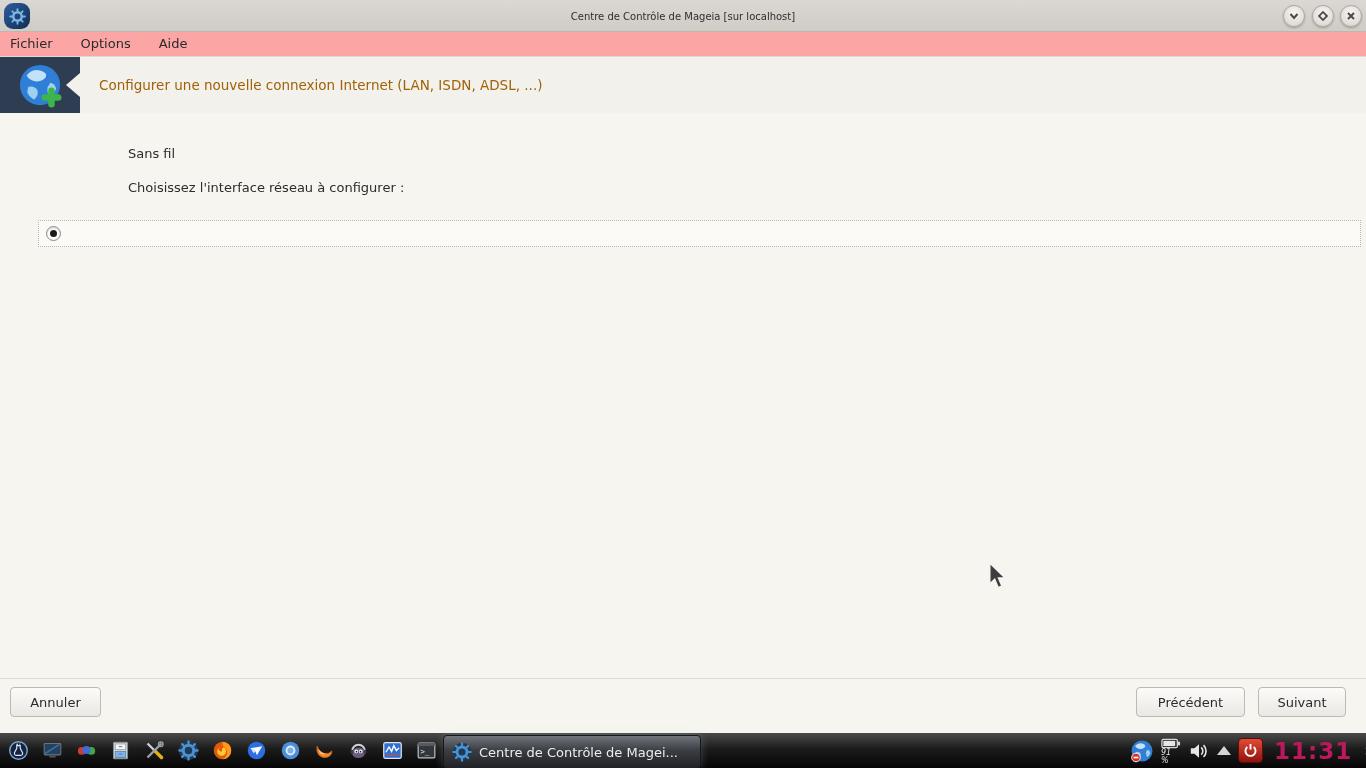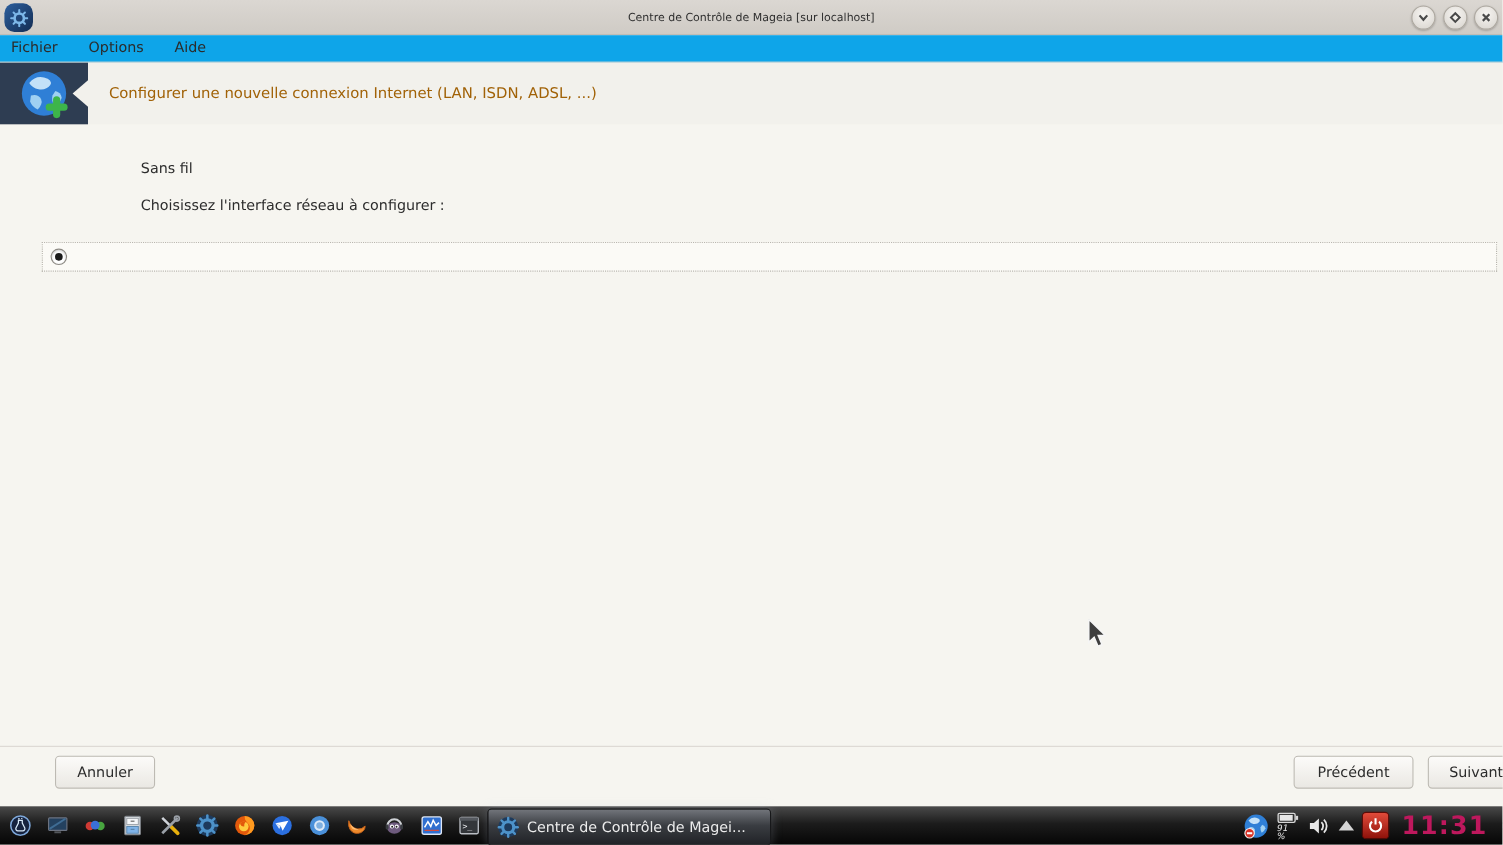--- a/index.html
+++ b/index.html
@@ -9,39 +9,39 @@
   .abs { position:absolute; }
 
   
   .titlebar { left:0; top:0; width:1366px; height:32px; background:linear-gradient(#dbd7d2,#cfcbc5); border-bottom:1px solid #bbb7b1; }
   .titlebar-icon { left:4px; top:3px; width:26px; height:26px; border-radius:9px; background:linear-gradient(135deg,#2c5f9e,#132c52); display:flex; align-items:center; justify-content:center; }
   .titlebar-title { left:0; top:0; width:1366px; height:32px; display:flex; align-items:center; justify-content:center; font-size:10px; color:#2f2f2f; }
   .winbtn { top:5px; width:22px; height:22px; border-radius:50%; background:radial-gradient(circle at 50% 35%, #f7f5f2, #d7d3cd); border:1px solid #aca79f; box-shadow:0 1px 2px rgba(0,0,0,.25); display:flex; align-items:center; justify-content:center; cursor:default; }
   .winbtn svg { display:block; }
 
   
-  .menubar { left:0; top:32px; width:1366px; height:25px; background:#0ea5e9; border-bottom:1px solid #ddd9d3; display:flex; align-items:center; padding-left:10px; }
+  .menubar { left:0; top:32px; width:1366px; height:25px; background:#fca5a5; border-bottom:1px solid #ddd9d3; display:flex; align-items:center; padding-left:10px; }
   .menu-item { font-size:13px; color:#2b2b2b; padding:3px 10px 4px 10px; margin-right:8px; }
   .menu-item:first-child { padding-left:0; }
 
   
   .header { left:0; top:57px; width:1366px; height:56px; background:#f2f1ec; }
   .header-badge { left:0; top:57px; width:80px; height:56px; background:#2e3d52; display:flex; align-items:center; justify-content:center; }
   .header-notch { left:66px; top:73px; width:0; height:0; border-top:12px solid transparent; border-bottom:12px solid transparent; border-right:14px solid #f2f1ec; }
   .header-title { left:99px; top:57px; height:56px; display:flex; align-items:center; font-size:13.5px; color:#a16207; }
 
   
   .txt { font-size:13px; color:#2c2c2c; }
   .radio-row { left:38px; top:220px; width:1323px; height:27px; background:#fbfaf6; border:1px dotted #b8b5ae; display:flex; align-items:center; padding-left:7px; }
   .radio-outer { width:15px; height:15px; border-radius:50%; background:#fff; border:1px solid #8d8a84; box-shadow:inset 0 1px 2px rgba(0,0,0,.2); display:flex; align-items:center; justify-content:center; margin-right:8px; }
   .radio-dot { width:7px; height:7px; border-radius:50%; background:#1a1a1a; }
 
   
   .footer-sep { left:0; top:678px; width:1366px; height:1px; background:#dcd8d2; }
-  .btn { height:30px; border:1px solid #bdbab3; border-radius:4px; background:linear-gradient(#fcfbf9,#eae8e3); font-size:13px; color:#2b2b2b; display:flex; align-items:center; justify-content:center; font-family:inherit;margin-left:40px; }
+  .btn { height:30px; border:1px solid #bdbab3; border-radius:4px; background:linear-gradient(#fcfbf9,#eae8e3); font-size:13px; color:#2b2b2b; display:flex; align-items:center; justify-content:center; font-family:inherit; }
   .btn-cancel { left:10px; top:687px; width:91px; }
   .btn-prev { left:1136px; top:687px; width:109px; }
   .btn-next { left:1258px; top:687px; width:88px; }
 
   
   .taskbar { left:0; top:733px; width:1366px; height:35px; background:linear-gradient(#4a4a4a,#1c1c1c 45%,#050505); }
   .launchers { left:8px; top:733px; height:35px; display:flex; align-items:center; gap:13px; }
   .launcher { width:21px; height:21px; display:flex; align-items:center; justify-content:center; }
   .taskbtn { left:443px; top:735px; width:258px; height:31px; border-radius:4px; background:linear-gradient(#72757b,#3a3d42 45%,#202226); border:1px solid #17181a; box-shadow:0 0 10px rgba(200,210,230,.25); display:flex; align-items:center; padding:16px 8px; gap:7px; }
   .taskbtn-label { font-size:13px; color:#ececec; white-space:nowrap; overflow:hidden; }

